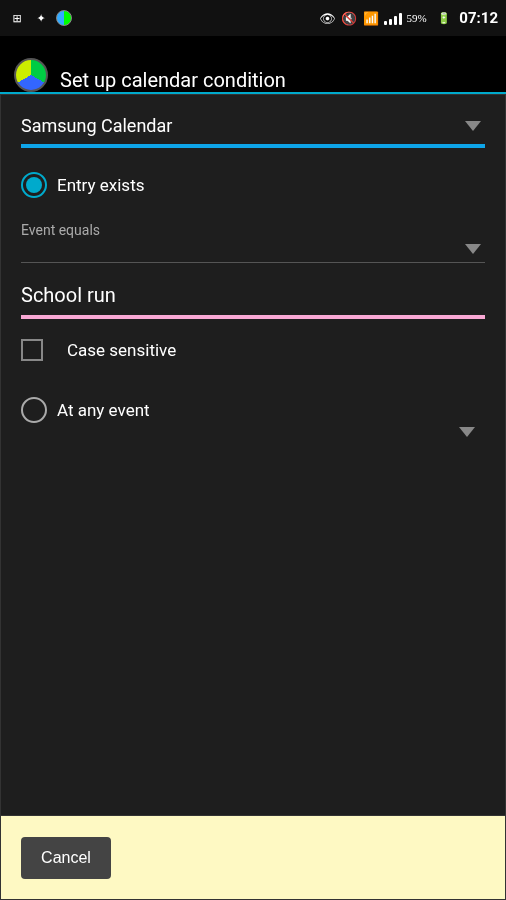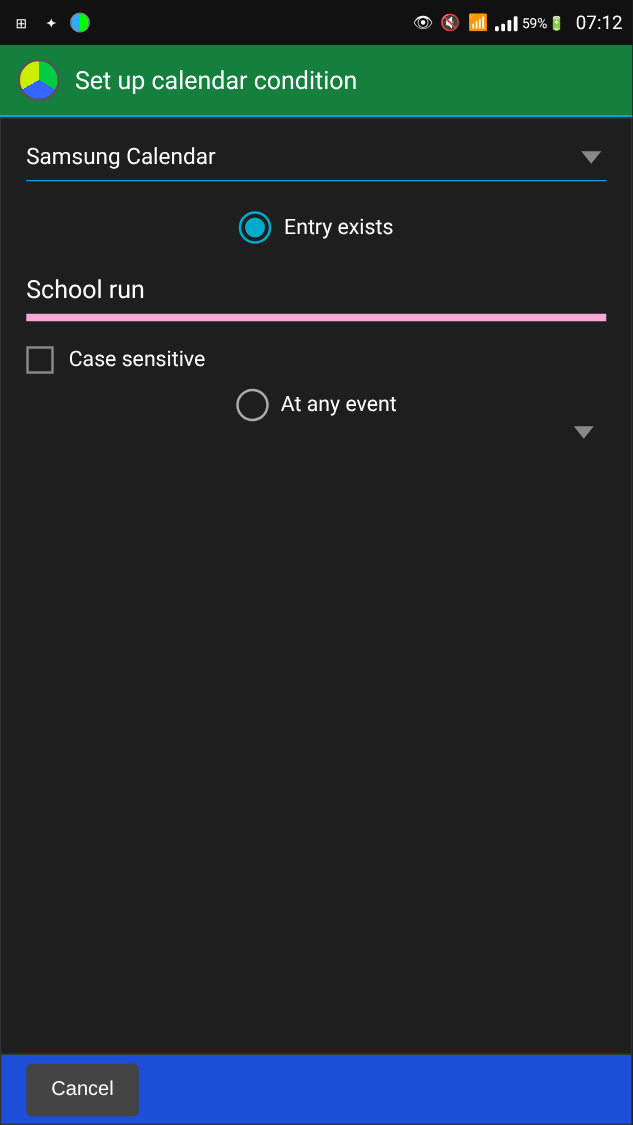--- a/index.html
+++ b/index.html
@@ -43,33 +43,33 @@
       height: 18px;
       display: flex;
       align-items: center;
       justify-content: center;
       color: #fff;
       font-size: 11px;
     }
 
     .status-time {
       font-size: 15px;
-      font-weight: normal;
+      font-weight: bold;
       color: #fff;
       margin-left: 4px;
     }
 
     
     .app-header {
       width: 100%;
       height: 58px;
-      background: #15803d;
+      background: #000000;
       border-bottom: 2px solid #00aacc;
       display: flex;
-      align-items: center;
+      align-items: flex-end;
       padding: 0 14px;
       gap: 12px;
     }
 
     .app-logo {
       width: 34px;
       height: 34px;
       border-radius: 50%;
       background: conic-gradient(#00cc44 0deg 120deg, #3366ff 120deg 240deg, #ccee00 240deg 360deg);
       border: 2px solid #555;
@@ -106,21 +106,21 @@
 
     .field-label {
       font-size: 14px;
       color: #aaa;
       margin-bottom: 6px;
     }
 
     .dropdown-row {
       display: flex;
       align-items: center;
-      border-bottom: 1px solid #0ea5e9;
+      border-bottom: 4px solid #0ea5e9;
       padding-bottom: 8px;
       padding-right: 4px;
     }
 
     .dropdown-value {
       flex: 1;
       font-size: 18px;
       color: #fff;
     }
 
@@ -132,21 +132,20 @@
       border-top: 10px solid #888;
     }
 
     
     .radio-group {
       display: flex;
       align-items: center;
       gap: 40px;
       margin-bottom: 24px;
       margin-top: 12px;
-      flex-direction: column;
     }
 
     .radio-option {
       display: flex;
       align-items: center;
       gap: 10px;
       cursor: pointer;
     }
 
     .radio-outer {
@@ -198,30 +197,30 @@
 
     
     .text-input-group {
       margin-bottom: 20px;
     }
 
     .text-input-value {
       font-size: 20px;
       color: #fff;
       width: 100%;
-      border-bottom: 6px solid #f9a8d4;
+      border-bottom: 4px solid #f9a8d4;
       padding-bottom: 8px;
     }
 
     
     .checkbox-row {
       display: flex;
       align-items: center;
-      gap: 12px;
-      margin-bottom: 12px;
+      gap: 24px;
+      margin-bottom: 36px;
     }
 
     .checkbox-box {
       width: 22px;
       height: 22px;
       border: 2px solid #888;
       background: transparent;
       flex-shrink: 0;
     }
 
@@ -242,22 +241,22 @@
       right: 10px;
       width: 0;
       height: 0;
       border-left: 8px solid transparent;
       border-right: 8px solid transparent;
       border-top: 10px solid #888;
     }
 
     
     .dialog-buttons {
-      height: 56px;
-      background: #1d4ed8;
+      height: 84px;
+      background: #fef9c3;
       display: flex;
       align-items: center;
       justify-content: space-between;
       padding: 0 20px;
       border-top: 1px solid #333;
     }
 
     .dialog-btn {
       min-width: 90px;
       height: 42px;
@@ -278,23 +277,24 @@
       height: 14px;
     }
     .signal-bar {
       width: 3px;
       background: #fff;
       border-radius: 1px;
     }
     .battery-icon {
       display: flex;
       align-items: center;
-      gap: 1px;
+      gap: 11px;
       font-size: 11px;
       color: #fff;
+      font-family: Liberation Serif, serif;
     }
   </style>
 </head>
 <body>
 
 <div class="status-bar">
   <div class="status-bar-left">
     <div class="status-icon">⊞</div>
     <div class="status-icon">✦</div>
     <div class="status-icon" style="width:16px;height:16px;border-radius:50%;background:conic-gradient(#0f0 0deg 180deg, #3af 180deg 360deg);border:1px solid #888;"></div>
@@ -340,20 +340,27 @@
 
     <div class="radio-group">
       <div class="radio-option">
         <div class="radio-outer selected">
           <div class="radio-inner"></div>
         </div>
         <span class="radio-label">Entry exists</span>
       </div>
     </div>
 
+    <div class="event-field-group">
+      <div class="field-label">Event equals</div>
+      <div class="event-dropdown-row">
+        <span class="event-dropdown-placeholder"></span>
+        <div class="dropdown-arrow"></div>
+      </div>
+    </div>
 
     <div class="text-input-group">
       <div class="text-input-value">School run</div>
     </div>
 
     <div class="checkbox-row">
       <div class="checkbox-box"></div>
       <span class="checkbox-label">Case sensitive</span>
     </div>
 

